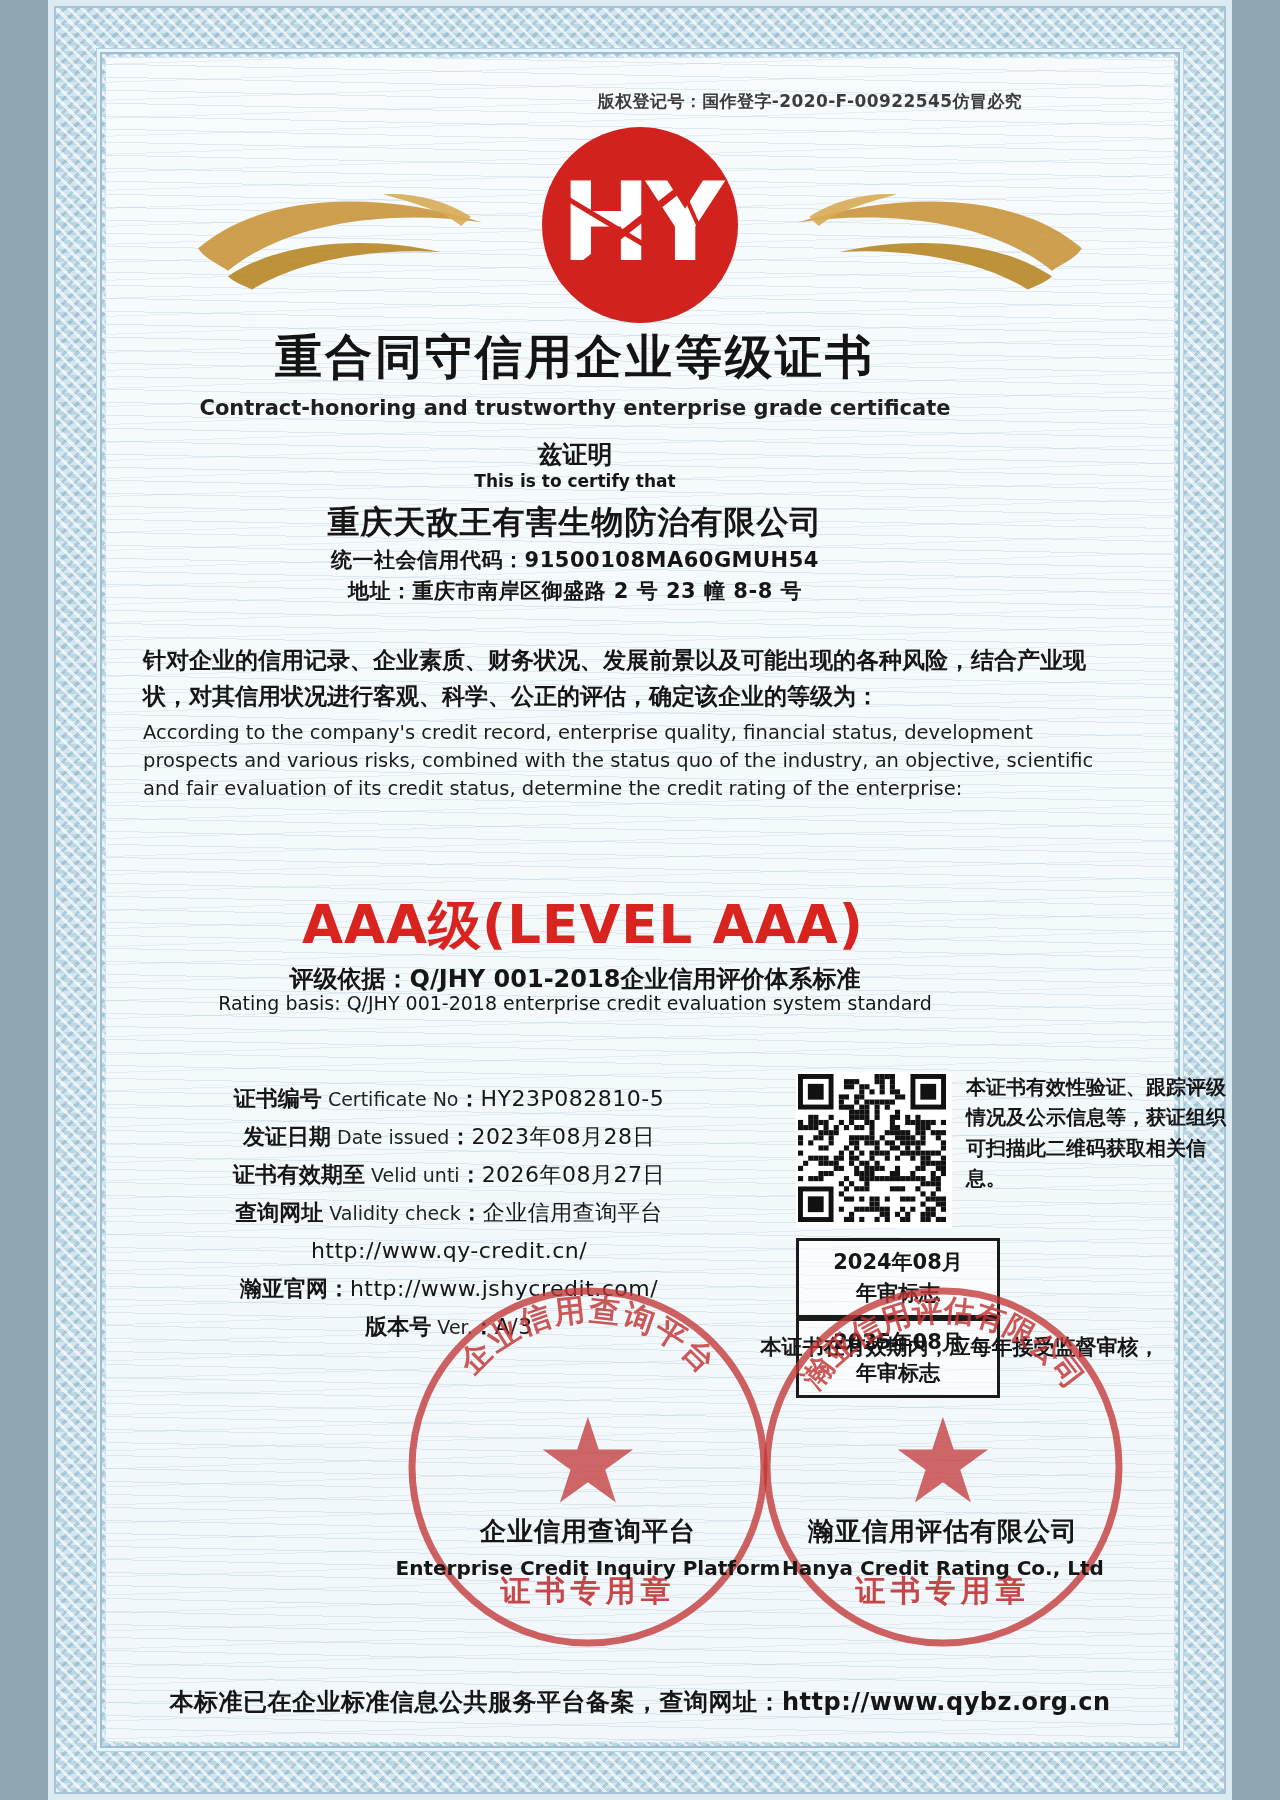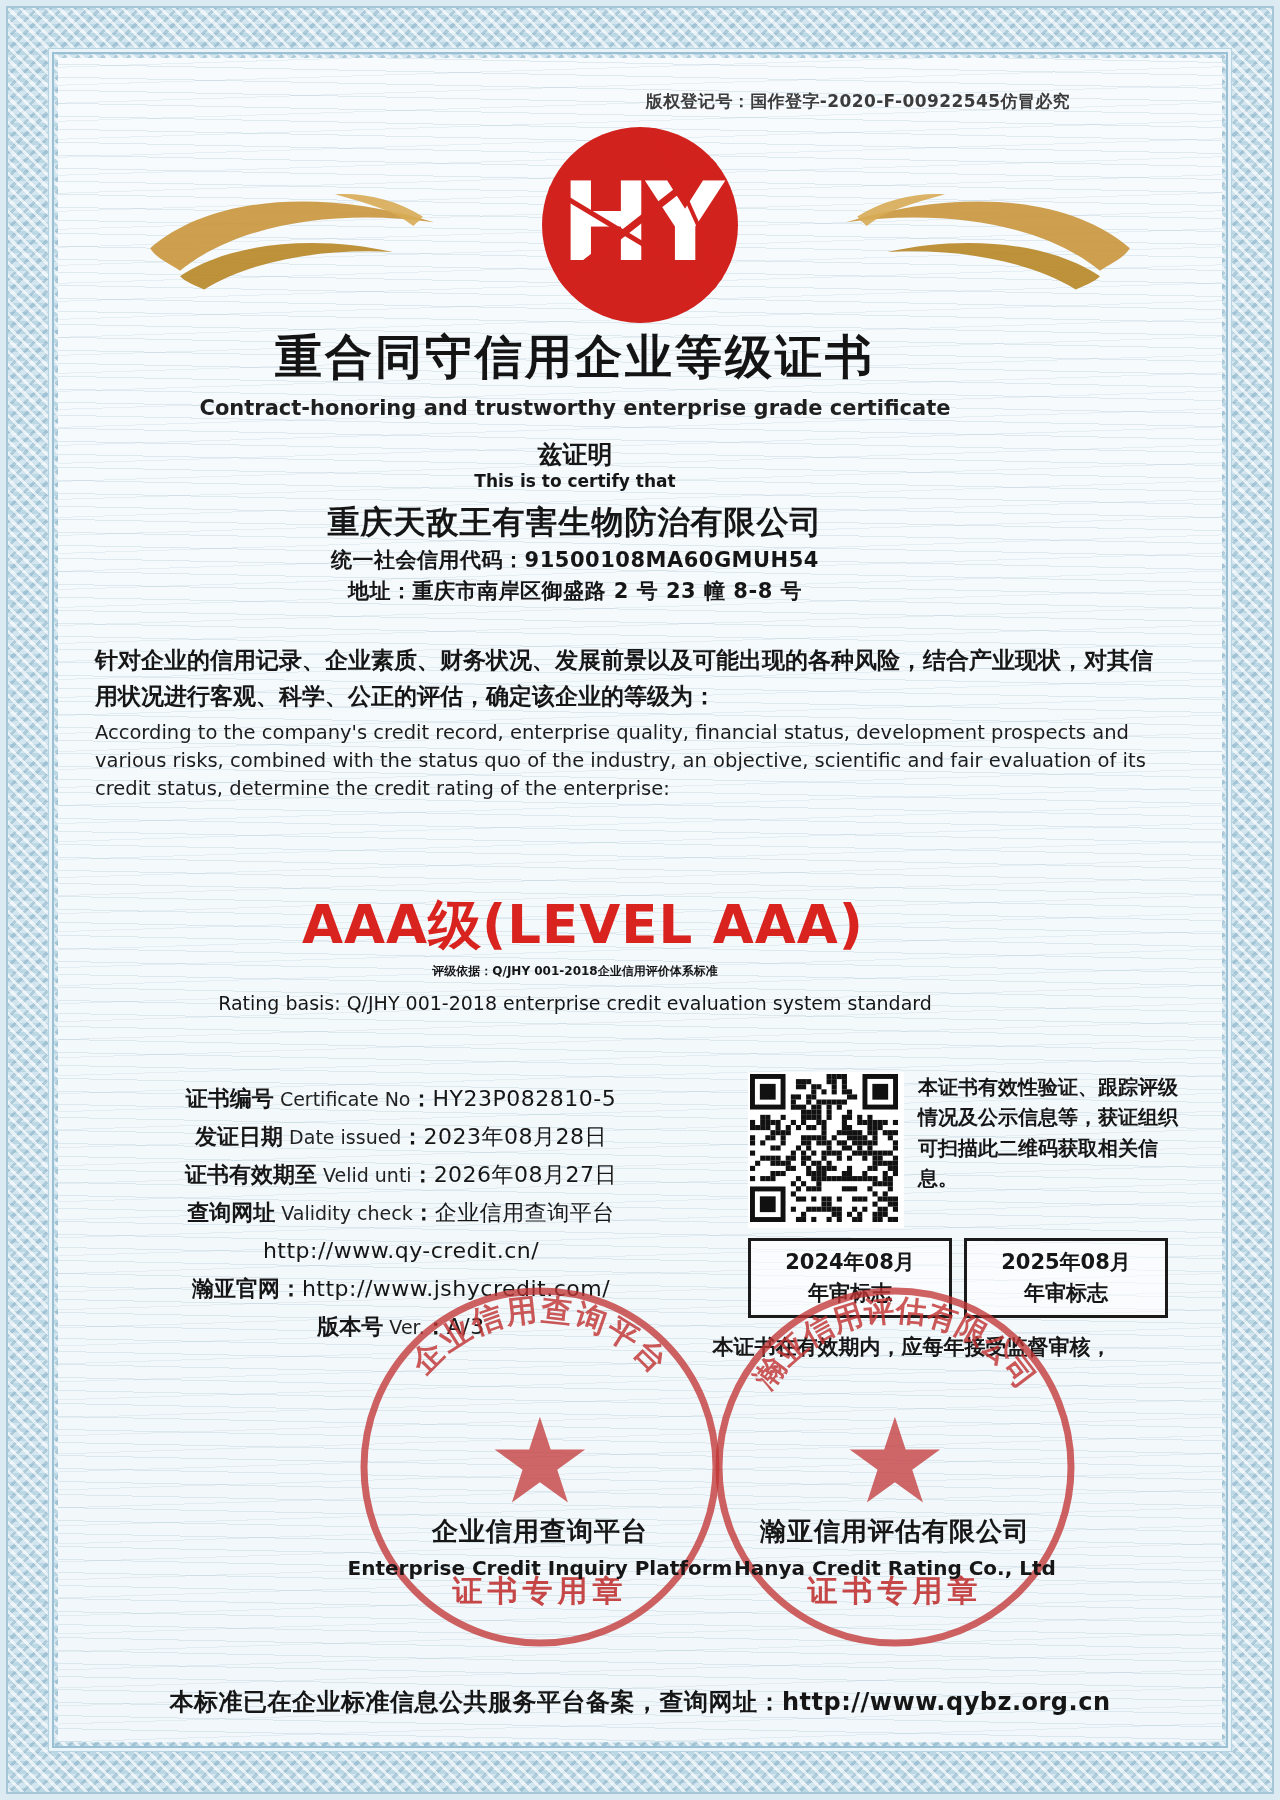--- a/index.html
+++ b/index.html
@@ -1,17 +1,17 @@
 <!DOCTYPE html>
 <html><head>
 <meta charset="utf-8">
 <style>
   html,body{margin:0;padding:0;background:#8fa6b0;}
   .page{
-    position:relative;width:1280px;height:1800px;margin:0 auto;overflow:hidden;
+    position:relative;width:1184px;height:1800px;margin:0 auto;overflow:hidden;
     background:#dcebf2;font-family:"DejaVu Sans","Liberation Sans",sans-serif;color:#161616;
   }
   
   .border-band{
     position:absolute;inset:6px;
     background:
       repeating-linear-gradient(45deg, rgba(255,255,255,.65) 0 3px, rgba(255,255,255,0) 3px 9px),
       repeating-linear-gradient(-45deg, rgba(116,160,185,.38) 0 3px, rgba(116,160,185,0) 3px 9px),
       repeating-linear-gradient(0deg, #bcd8e5 0 4px, #d3e6ef 4px 9px);
     border:2px solid #a6c6d7;
@@ -49,33 +49,33 @@
   .certify-zh{top:438px;font-size:25px;font-weight:700;}
   .certify-en{top:471px;font-size:17px;font-weight:600;}
   .company{top:501px;font-size:32px;font-weight:900;letter-spacing:1px;}
   .code-line{top:546px;font-size:21px;font-weight:700;letter-spacing:.5px;}
   .addr-line{top:577px;font-size:21px;font-weight:700;letter-spacing:.5px;}
   
   .para{top:643px;left:95px;right:110px;text-align:left;}
   .para-zh{font-size:23px;font-weight:700;line-height:1.55;}
   .para-en{font-size:19.5px;font-weight:500;line-height:1.42;margin-top:5px;color:#1c1c1c;}
   .grade{top:890px;font-size:53px;font-weight:900;color:#d8231f;letter-spacing:1px;padding-left:16px;}
-  .basis-zh{top:963px;font-size:12px;font-weight:600;}
+  .basis-zh{top:963px;font-size:24px;font-weight:600;}
   .basis-en{top:992px;font-size:19px;font-weight:500;}
   
   .details{top:1080px;left:96px;width:570px;text-align:center;margin-left:20px;}
   .d-row{height:38px;line-height:38px;white-space:nowrap;}
   .d-zh{font-size:22px;font-weight:800;}
   .d-en{font-size:19px;font-weight:500;color:#222;}
   .d-val{font-size:22px;font-weight:500;letter-spacing:.5px;}
   
   .qr-row{top:1072px;left:748px;display:flex;gap:14px;}
   .qr-box{width:152px;height:152px;background:#ffffff;padding:2px;}
   .qr-note{width:262px;font-size:20px;font-weight:600;text-align:left;line-height:1.52;}
-  .annual-row{top:1238px;left:748px;display:flex;gap:12px;}
+  .annual-row{top:1238px;left:748px;display:flex;flex-direction:column;}
   .annual-box{width:198px;height:74px;border:3px solid #1b1b1b;background:rgba(255,255,255,.55);
     display:flex;flex-direction:column;align-items:center;justify-content:center;
     font-size:21px;font-weight:600;line-height:1.5;}
   .validity-note{top:1332px;left:652px;width:520px;text-align:center;
     font-size:21px;font-weight:700;line-height:1.5;}
   
   .seal{width:370px;height:370px;top:1282px;opacity:.9;}
   .seal-left{left:355px;}
   .seal-right{left:710px;}
   .stamp-label{position:absolute;bottom:40px;left:0;width:100%;text-align:center;

